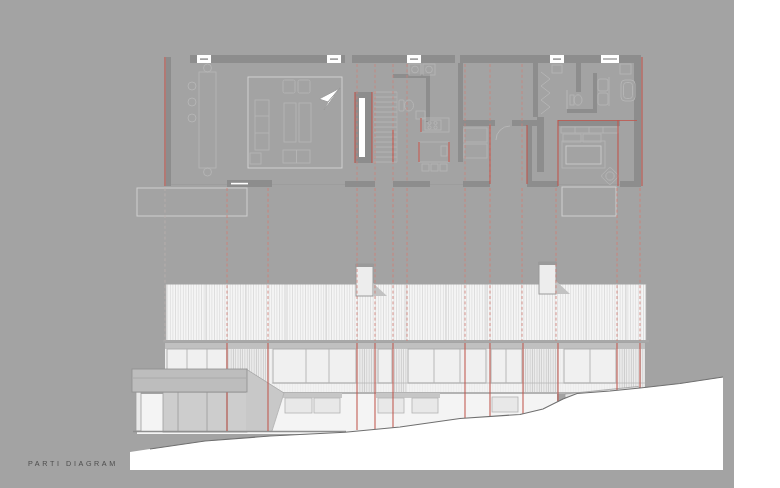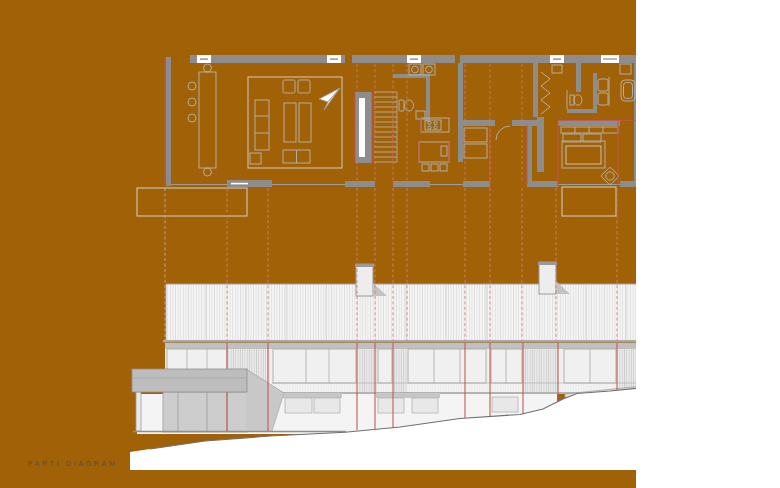--- a/index.html
+++ b/index.html
@@ -1,16 +1,16 @@
 <!DOCTYPE html>
 <html><head>
 <meta charset="utf-8">
 <style>
   html,body{margin:0;padding:0;background:#ffffff;}
-  .canvas{position:relative;width:636px;height:488px;background:#a16207;overflow:hidden;
+  .canvas{position:relative;width:734px;height:488px;background:#a3a3a3;overflow:hidden;
           font-family:"Liberation Sans", sans-serif;}
   svg{display:block;}
   .title-text{font-family:"Liberation Sans", sans-serif;font-size:7.2px;letter-spacing:2.6px;
               fill:#4d4d4d;}
 </style>
 </head>
 <body>
 
 <div class="canvas">
 <svg width="780" height="488" viewBox="0 0 780 488">

